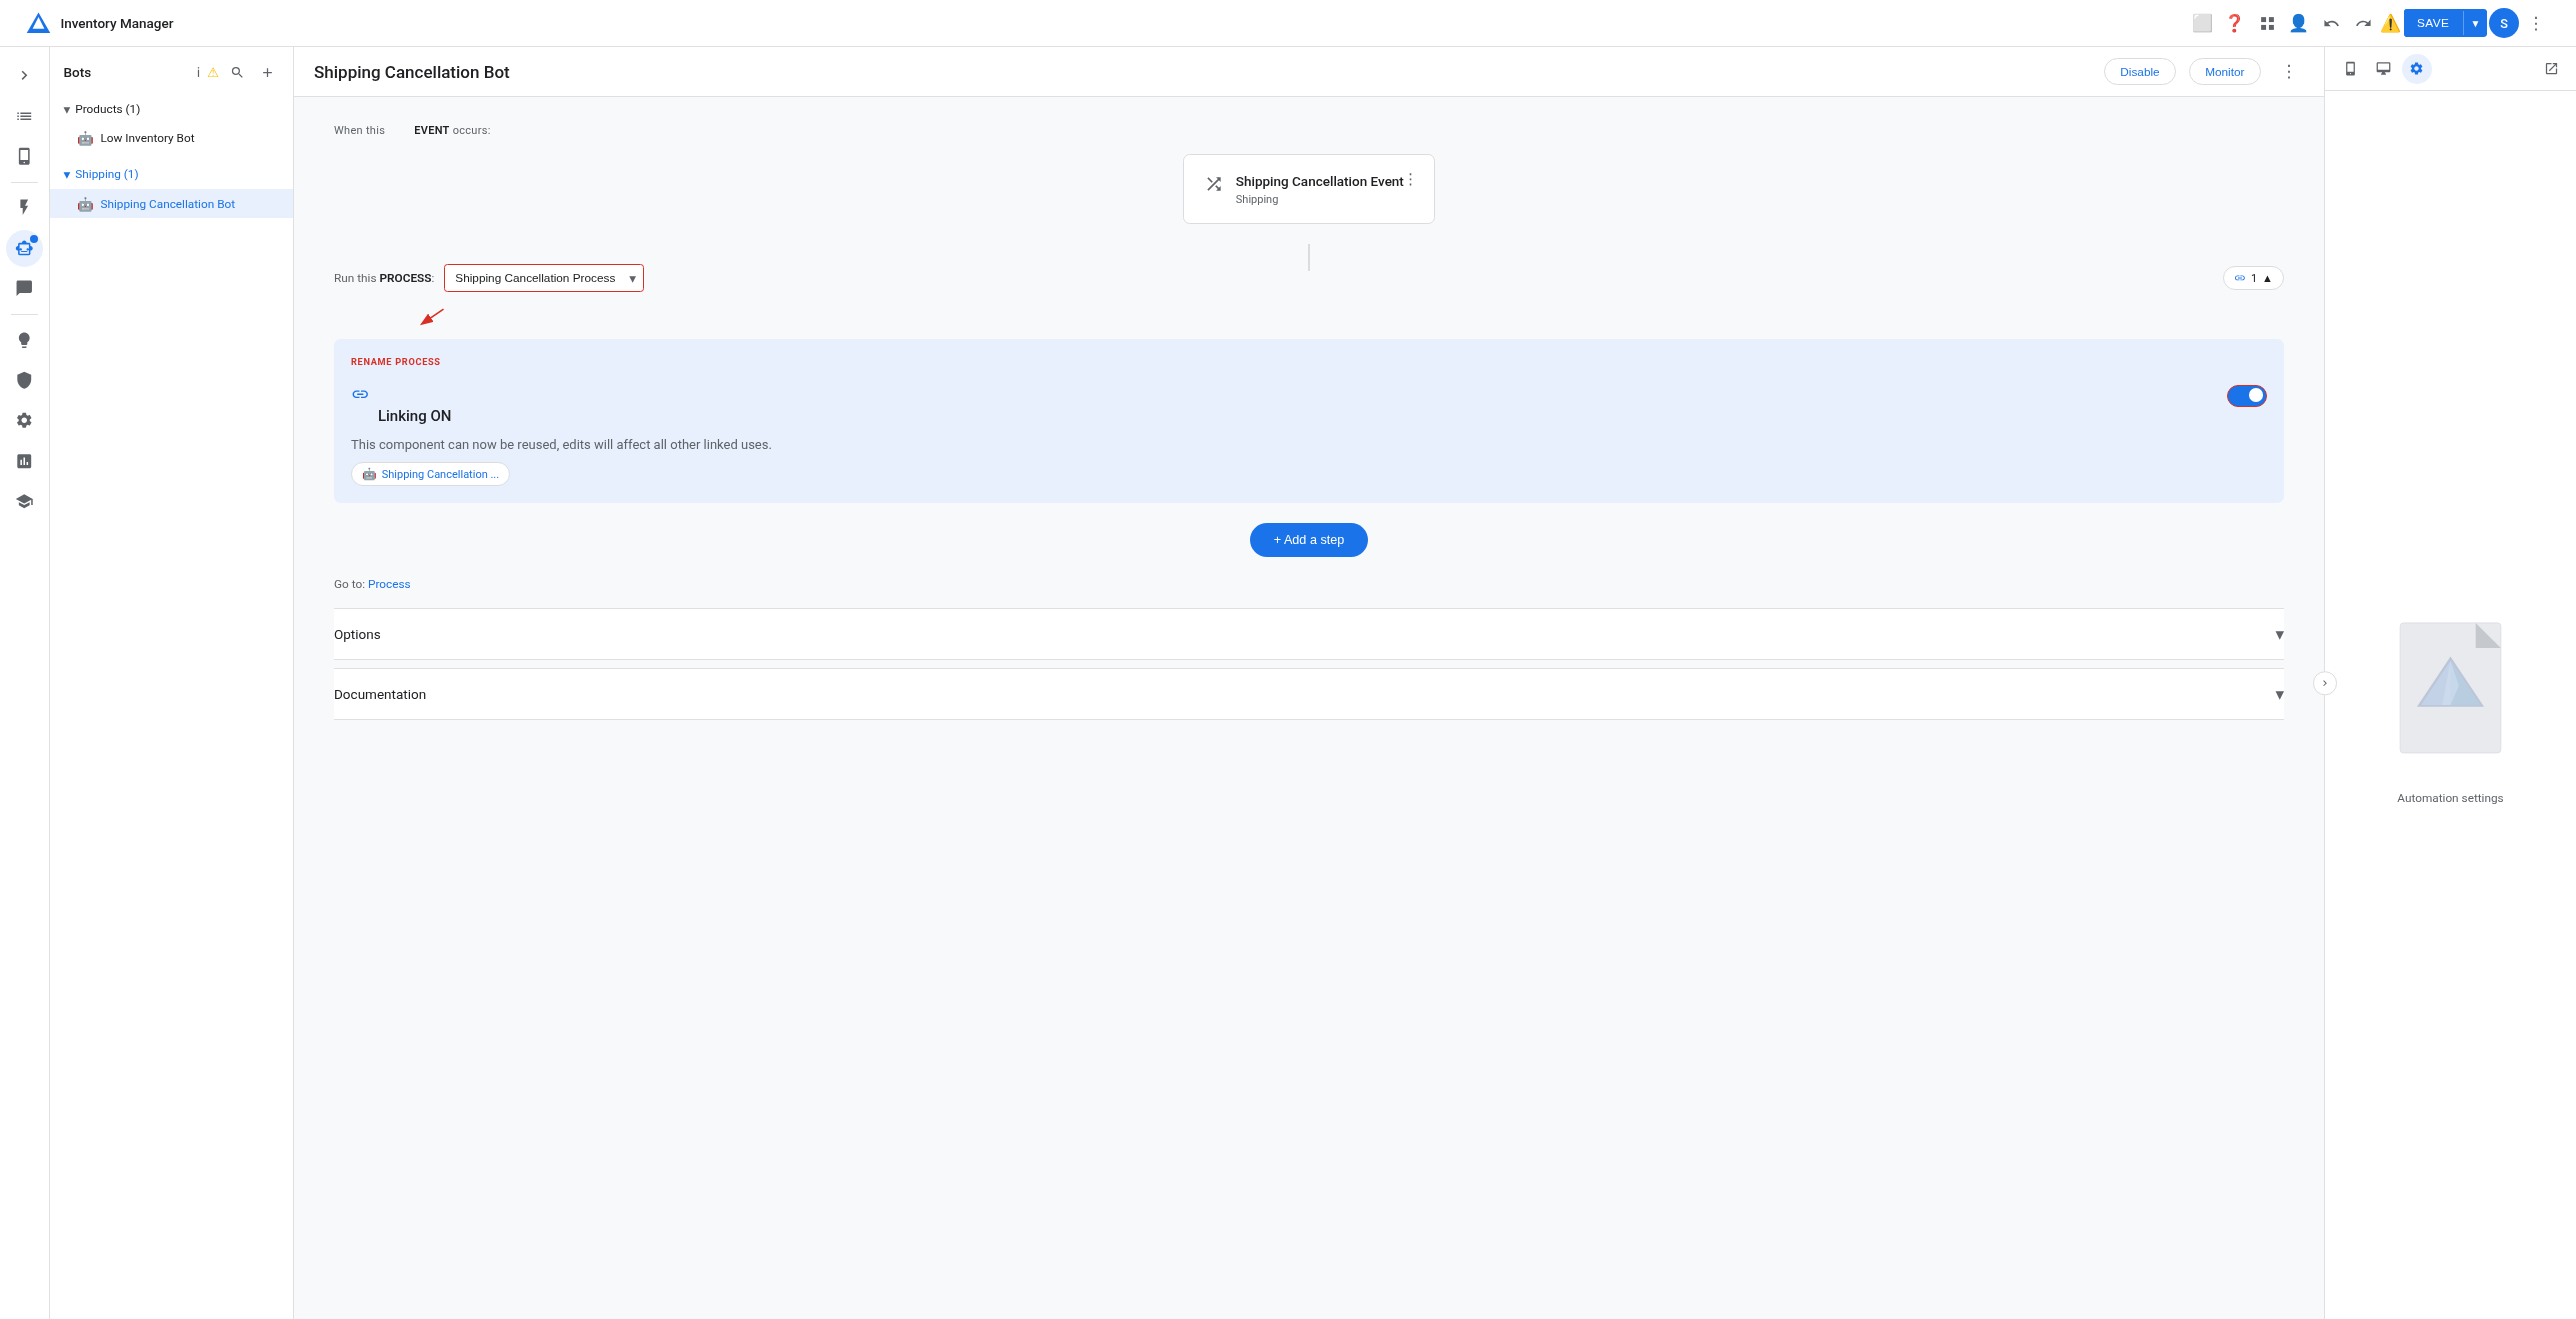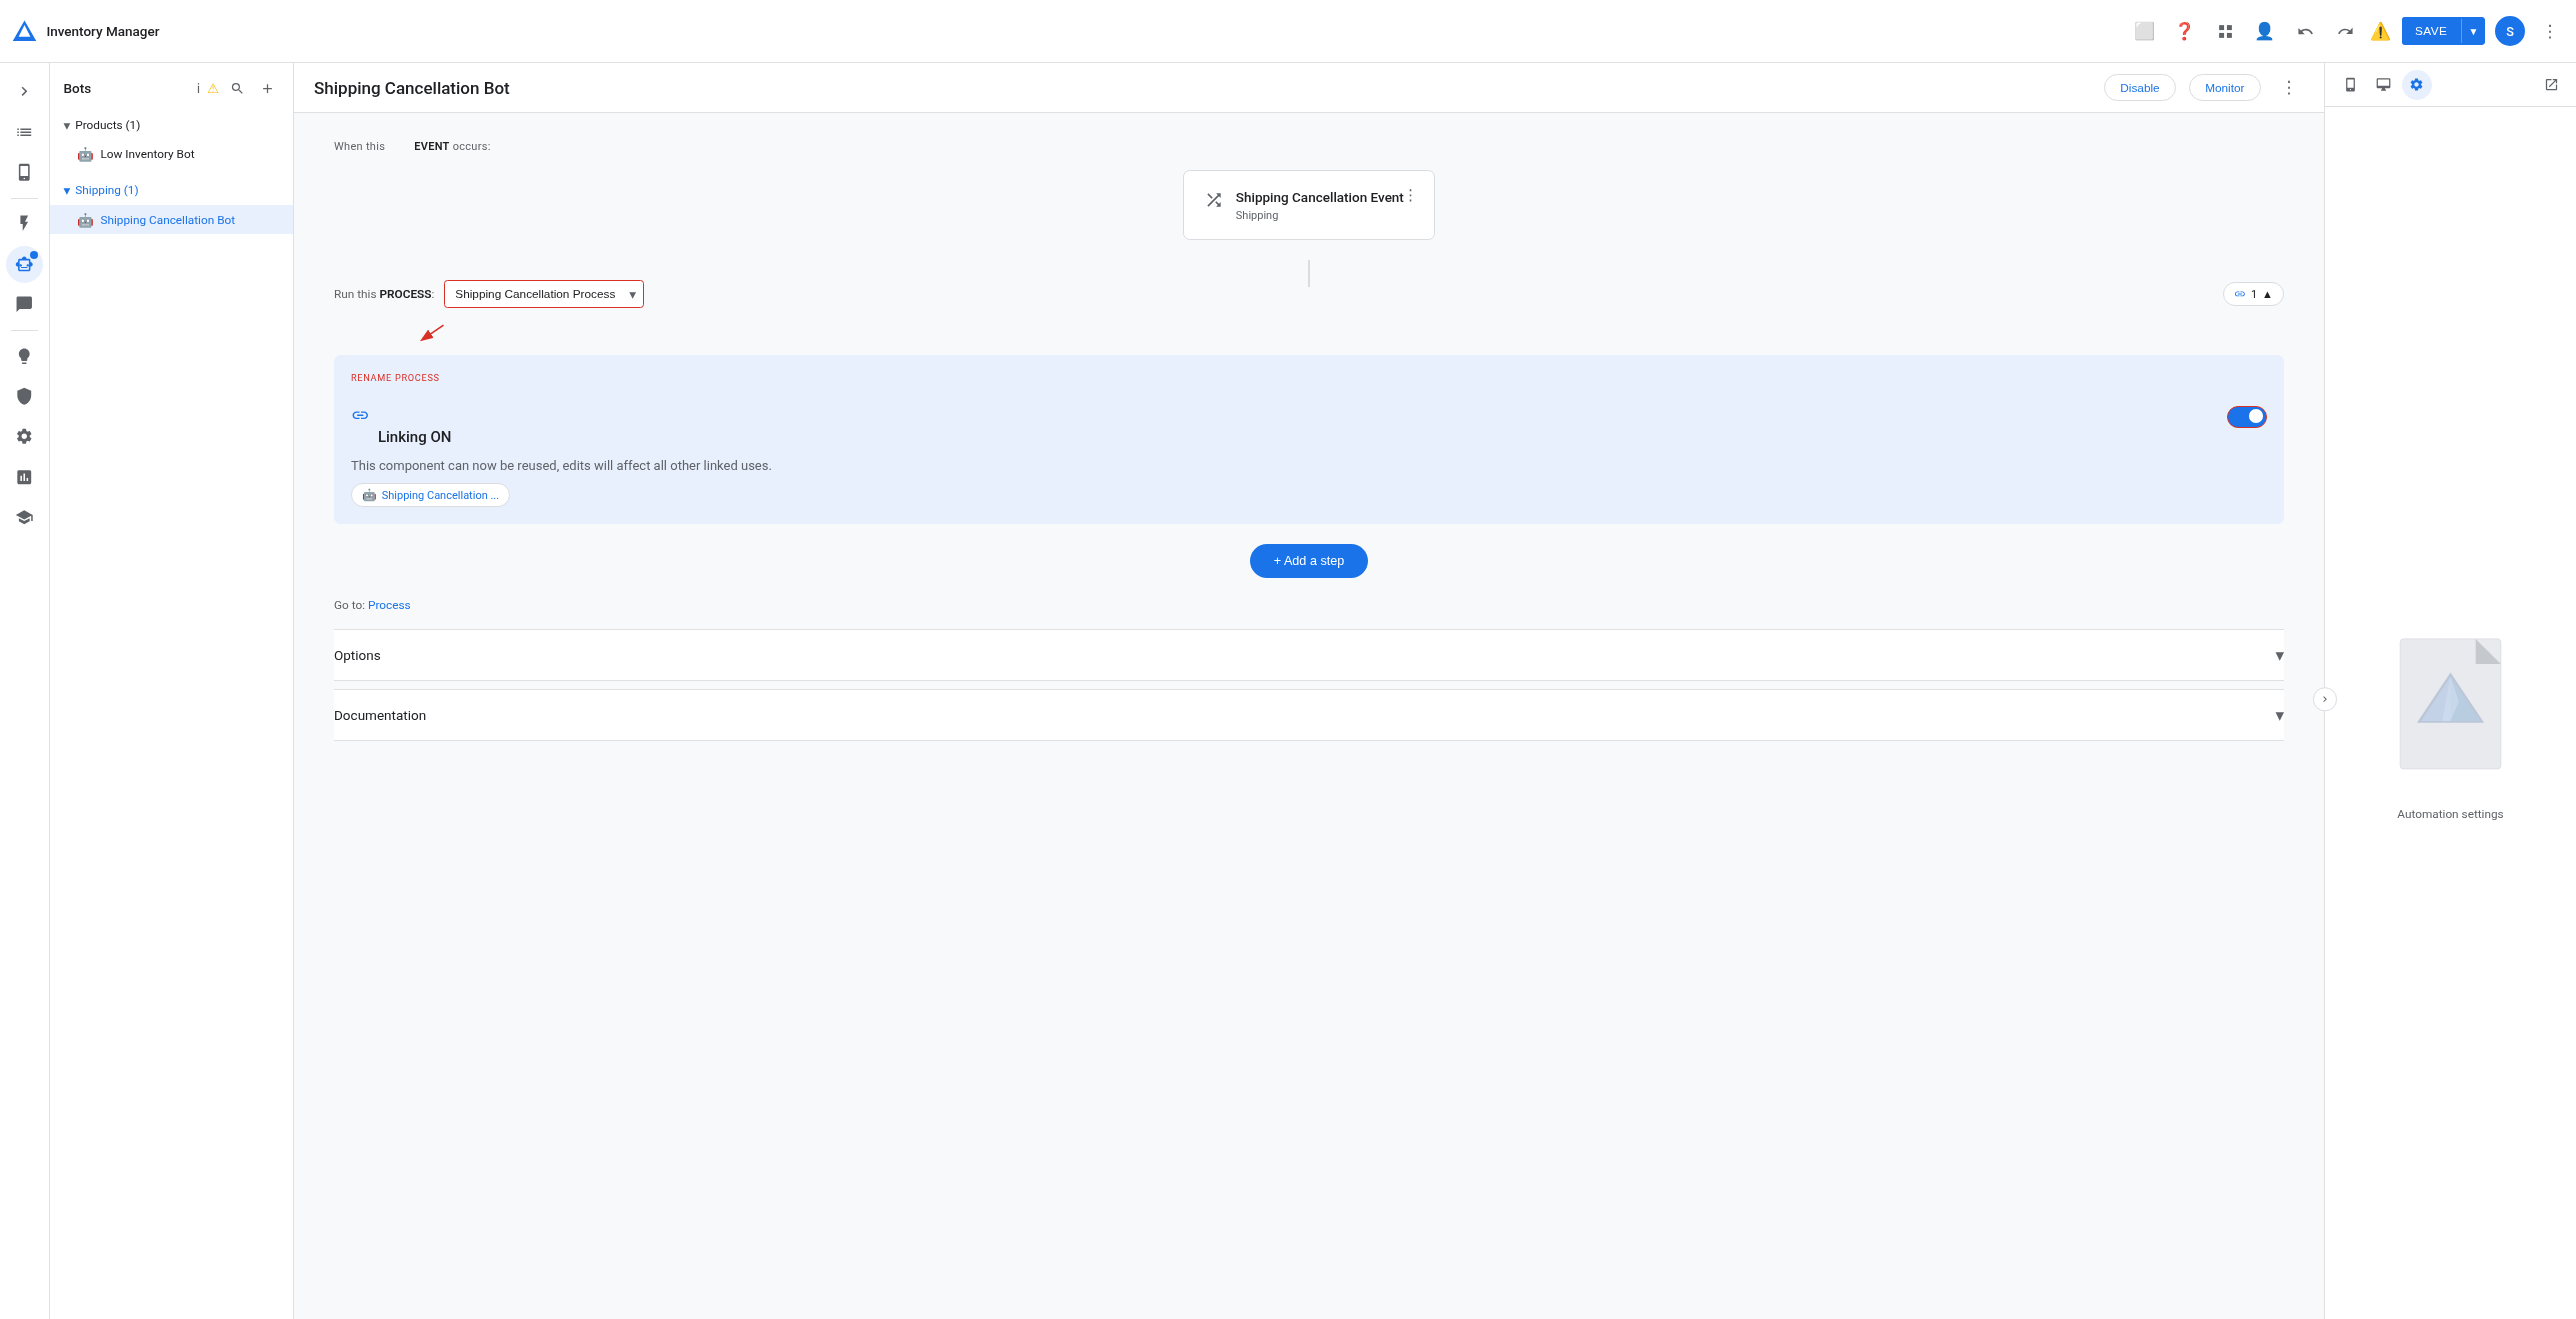--- a/index.html
+++ b/index.html
@@ -1,26 +1,26 @@
 <!DOCTYPE html>
 <html style="font-size:13.5px"><head>
   <meta charset="utf-8">
   <style>
     * { box-sizing: border-box; margin: 0; padding: 0; }
     body { font-family: 'Google Sans', Roboto, Arial, sans-serif; font-size: 11.8px; background: #f8f9fa; color: #202124; overflow: hidden; height: 100vh; }
 
     
     .top-nav {
-      height: 63px;
+      height: 47px;
       background: #fff;
       border-bottom: 0.8px solid #e0e0e0;
       display: flex;
       align-items: center;
-      padding: 0 11px;
-      gap: 10px;
+      padding: 0 25px;
+      gap: 2px;
       z-index: 100;
       position: relative;
     }
     .top-nav-logo {
       display: flex;
       align-items: center;
       gap: 8.4px;
       font-size: 13.5px;
       font-weight: 500;
       color: #202124;
@@ -356,25 +356,24 @@
       margin-bottom: 17px;
     }
     .process-block-header {
       display: flex;
       align-items: center;
       gap: 8.4px;
       margin-bottom: 3.4px;
     }
     .rename-label {
       font-size: 9.2px;
-      font-weight: 400;
+      font-weight: 700;
       color: #d93025;
       letter-spacing: 0.7px;
       text-transform: uppercase;
-      margin-bottom: 5px;
     }
     .linking-title {
       font-size: 15px;
       font-weight: 500;
       color: #202124;
       margin-top: 40px;
     }
     .linking-icon { font-size: 17px; color: #1a73e8; }
     .toggle-switch {
       margin-left: auto;

